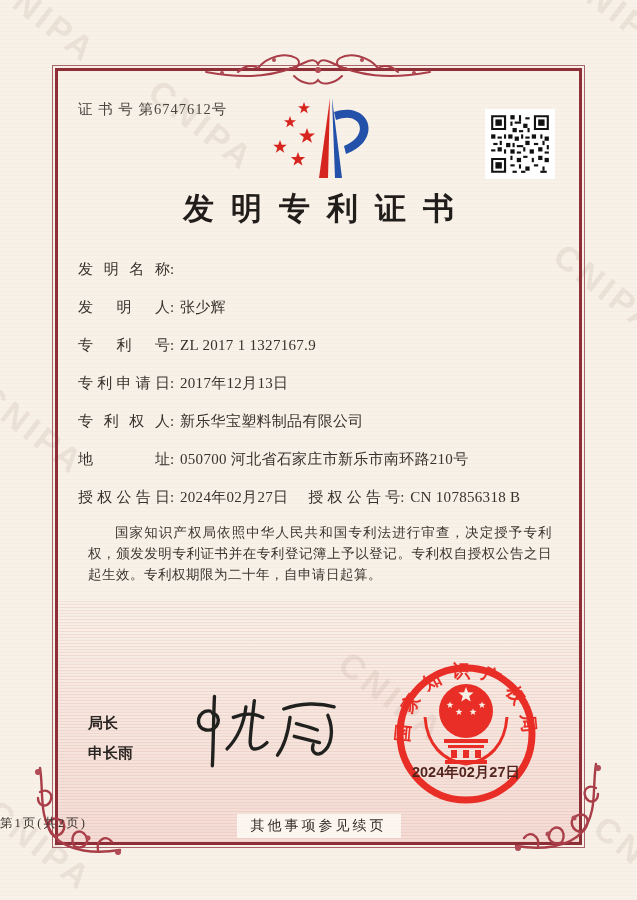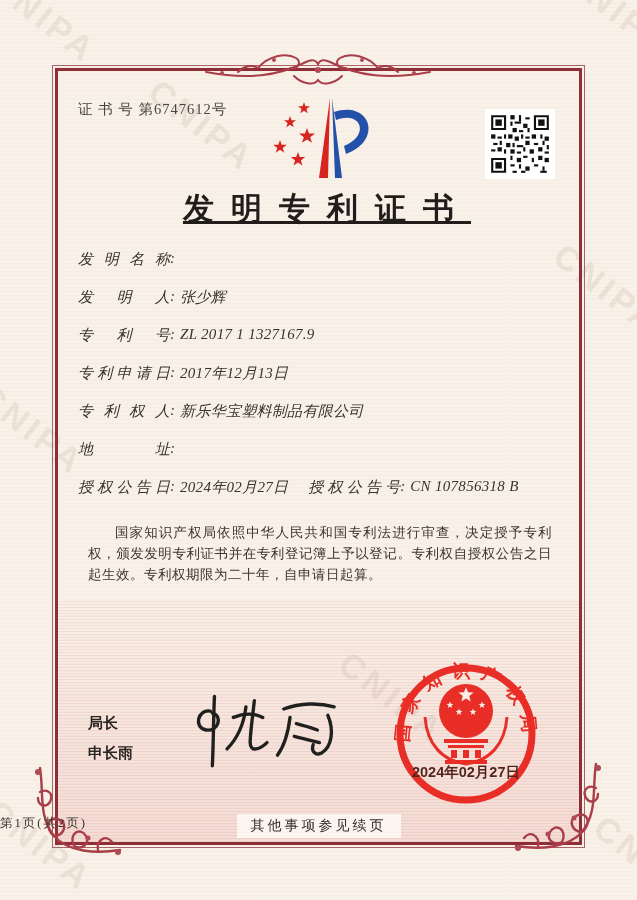--- a/index.html
+++ b/index.html
@@ -23,23 +23,23 @@
   .orn{position:absolute;z-index:3;}
   .orn-top{left:198px;top:42px;width:240px;height:56px;}
   .orn-bl{left:28px;top:764px;width:96px;height:96px;}
   .orn-br{left:512px;top:760px;width:96px;height:96px;transform:scaleX(-1);}
   
   .cert-no{position:absolute;left:78px;top:100px;font-size:14.5px;letter-spacing:1px;color:#4a443e;z-index:4;}
   .logo{position:absolute;left:258px;top:92px;width:130px;height:92px;z-index:4;}
   .qr{position:absolute;left:485px;top:109px;width:62px;height:62px;background:#fff;padding:4px;z-index:4;}
   .qr svg{width:62px;height:62px;display:block;}
   .title{position:absolute;left:0;top:188px;width:637px;text-align:center;font-size:31px;font-weight:700;
-    color:#201d1a;letter-spacing:17px;padding-left:17px;box-sizing:border-box;z-index:4;text-decoration:underline;}
+    color:#201d1a;letter-spacing:17px;padding-left:17px;box-sizing:border-box;z-index:4;}
   .fields{position:absolute;left:78px;top:250px;width:480px;z-index:4;color:#37322d;font-size:15px;}
-  .frow{height:38px;display:flex;font-style:italic;}
+  .frow{height:38px;display:flex;align-items:center;}
   .f-label{display:inline-block;width:92px;text-align:justify;text-align-last:justify;}
   .f-colon{display:inline-block;width:10px;}
   .f-value{white-space:nowrap;letter-spacing:.3px;}
   .grant-gap{margin-left:20px;}
   .paras{position:absolute;left:88px;top:522px;width:464px;z-index:4;color:#3c342e;
     font-size:13.5px;line-height:21px;letter-spacing:.5px;}
   .paras p{margin:0 0 3px 0;text-indent:2em;text-align:justify;}
   .sig-title{position:absolute;left:88px;top:714px;font:700 15px "Liberation Sans",sans-serif;color:#2b2623;z-index:4;}
   .sig-name{position:absolute;left:88px;top:744px;font:700 15px "Liberation Sans",sans-serif;color:#2b2623;z-index:4;}
   .sig-hand{position:absolute;left:178px;top:688px;width:180px;height:84px;z-index:4;}
@@ -221,20 +221,21 @@
       <span class="f-value">2017年12月13日</span>
     </div>
     <div class="frow">
       <span class="f-label">专利权人</span>
         <span class="f-colon">:</span>
       <span class="f-value">新乐华宝塑料制品有限公司</span>
     </div>
     <div class="frow">
       <span class="f-label">地址</span>
         <span class="f-colon">:</span>
+      <span class="f-value">050700 河北省石家庄市新乐市南环路210号</span>
     </div>
     <div class="frow">
       <span class="f-label">授权公告日</span>
         <span class="f-colon">:</span>
       <span class="f-value">2024年02月27日</span>
       <span class="f-label grant-gap">授权公告号</span>
         <span class="f-colon">:</span>
       <span class="f-value">CN 107856318 B</span>
     </div>
   </div>

